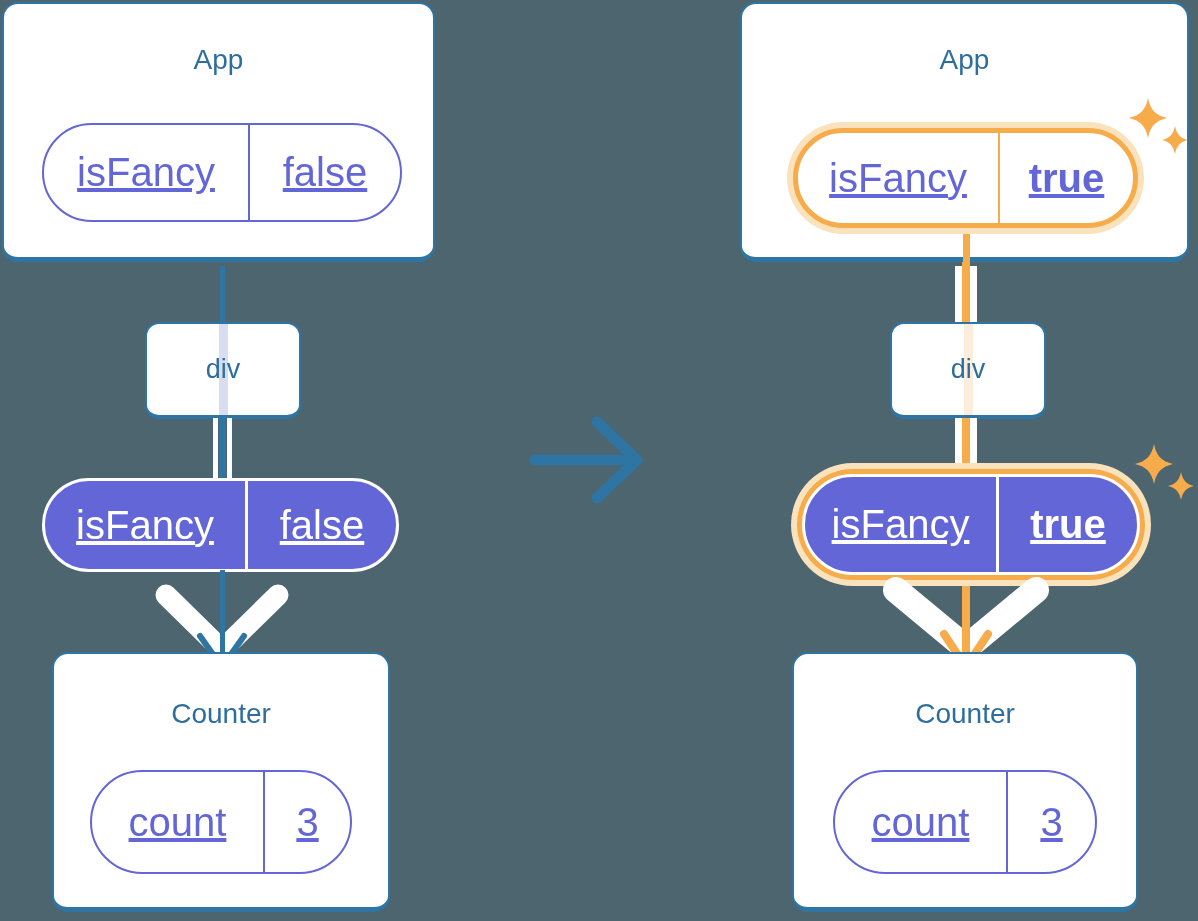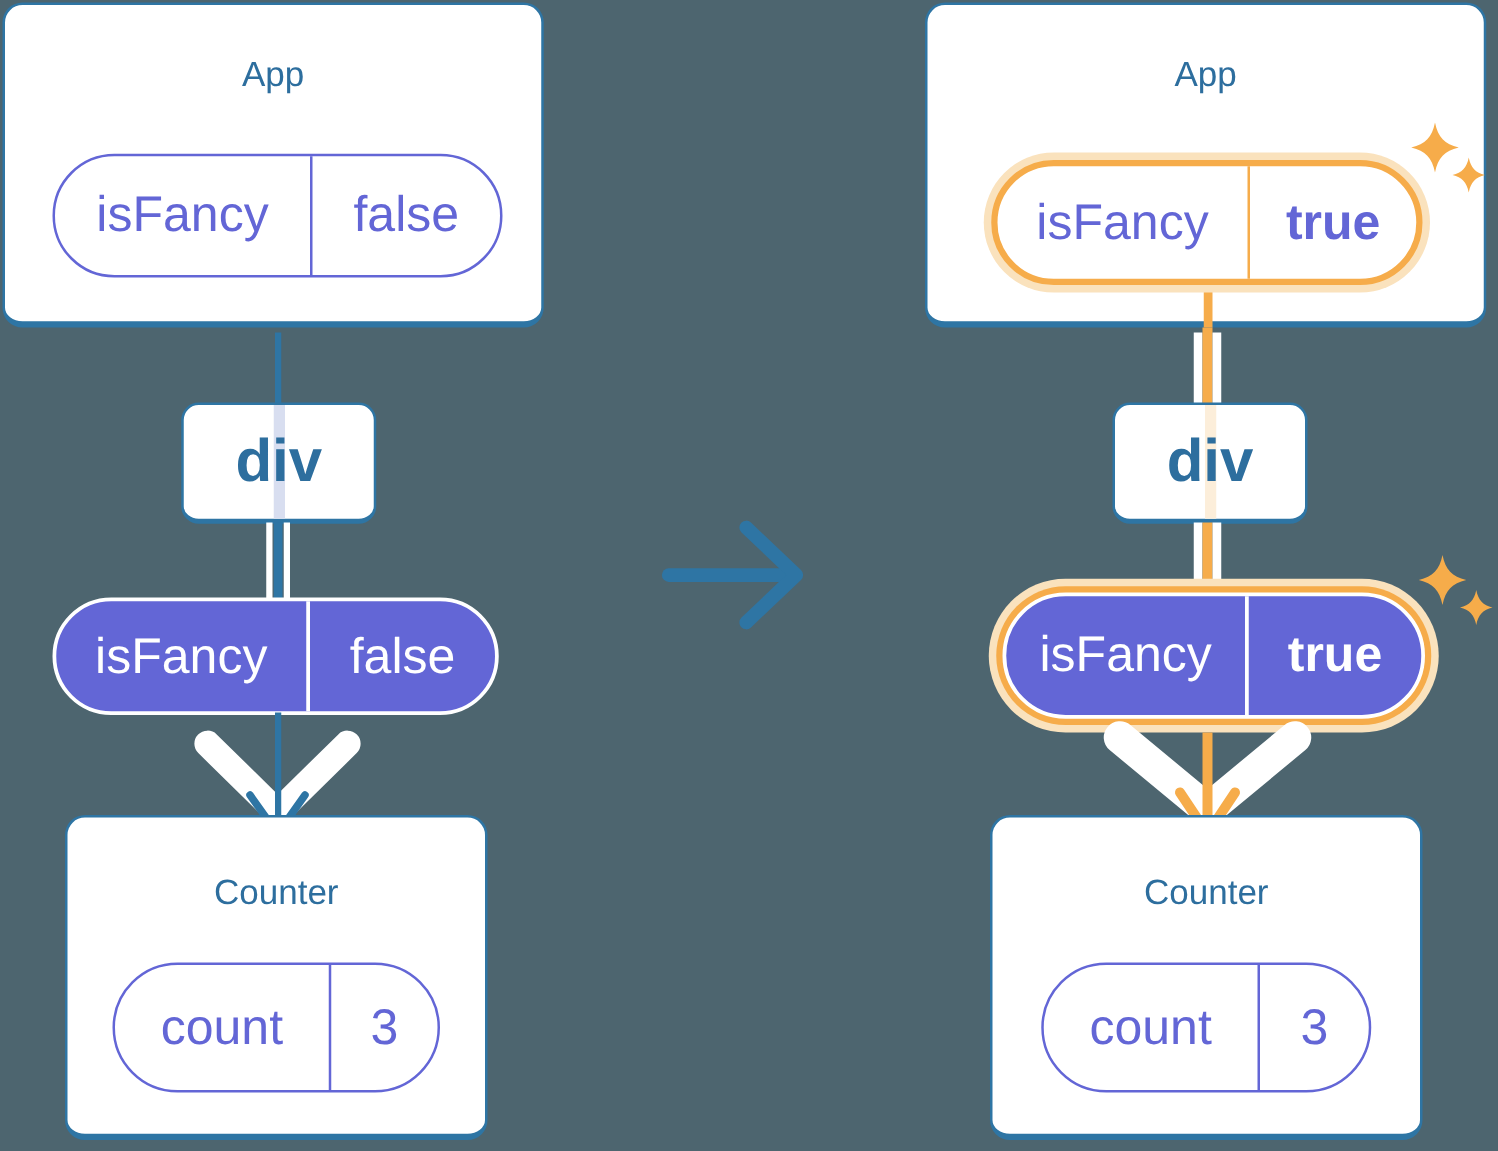--- a/index.html
+++ b/index.html
@@ -17,42 +17,42 @@
   html,body{width:1198px;height:921px;overflow:hidden;background:var(--bg);
     font-family:"Liberation Sans", sans-serif;}
   #stage{position:relative;width:1198px;height:921px;background:var(--bg);}
 
   .card{position:absolute;background:var(--white);border:2px solid var(--blue);
     border-bottom-width:5px;border-radius:16px;}
   .card-title{position:absolute;left:0;right:0;text-align:center;
     color:var(--title);font-size:28px;font-weight:500;}
 
   .pill{position:absolute;display:flex;border-radius:999px;font-size:40px;align-items:stretch;}
-  .pill .cell{display:flex;align-items:center;justify-content:center;}
+  .pill .cell{display:flex;align-items:center;justify-content:center;text-decoration:underline;}
   .pill .value-cell{flex:1;}
 
   .pill-outline{background:var(--white);border:2px solid var(--purple);color:var(--purple);}
   .pill-outline .name-cell{border-right:2px solid var(--purple);}
 
   .pill-solid{background:var(--purple);border:3px solid var(--white);color:var(--white);}
   .pill-solid .name-cell{border-right:3px solid var(--white);}
 
   .pill-fancy-outline{background:var(--white);border:5px solid var(--orange);color:var(--purple);
     box-shadow:0 0 0 6px var(--halo);}
   .pill-fancy-outline .name-cell{border-right:2px solid var(--orange);}
 
   .pill-fancy-solid{background:var(--purple);border:3px solid var(--white);color:var(--white);
     box-shadow:0 0 0 5px var(--orange),0 0 0 11px var(--halo);}
   .pill-fancy-solid .name-cell{border-right:3px solid var(--white);}
 
   .bold{font-weight:700;}
 
   .node{position:absolute;background:var(--white);border:2px solid var(--blue);
     border-bottom-width:4px;border-radius:14px;display:flex;align-items:center;justify-content:center;
-    color:var(--title);font-size:48px;font-weight:700;}
+    color:var(--title);font-size:27px;font-weight:400;}
   .node .stripe{position:absolute;top:0;bottom:0;left:calc(50% - 4.5px);width:9px;z-index:0;}
   .node span{position:relative;z-index:1;}
 
   .vline{position:absolute;}
   svg{position:absolute;overflow:visible;display:block;}
 </style>
 </head>
 <body>
 
 <div id="stage">

